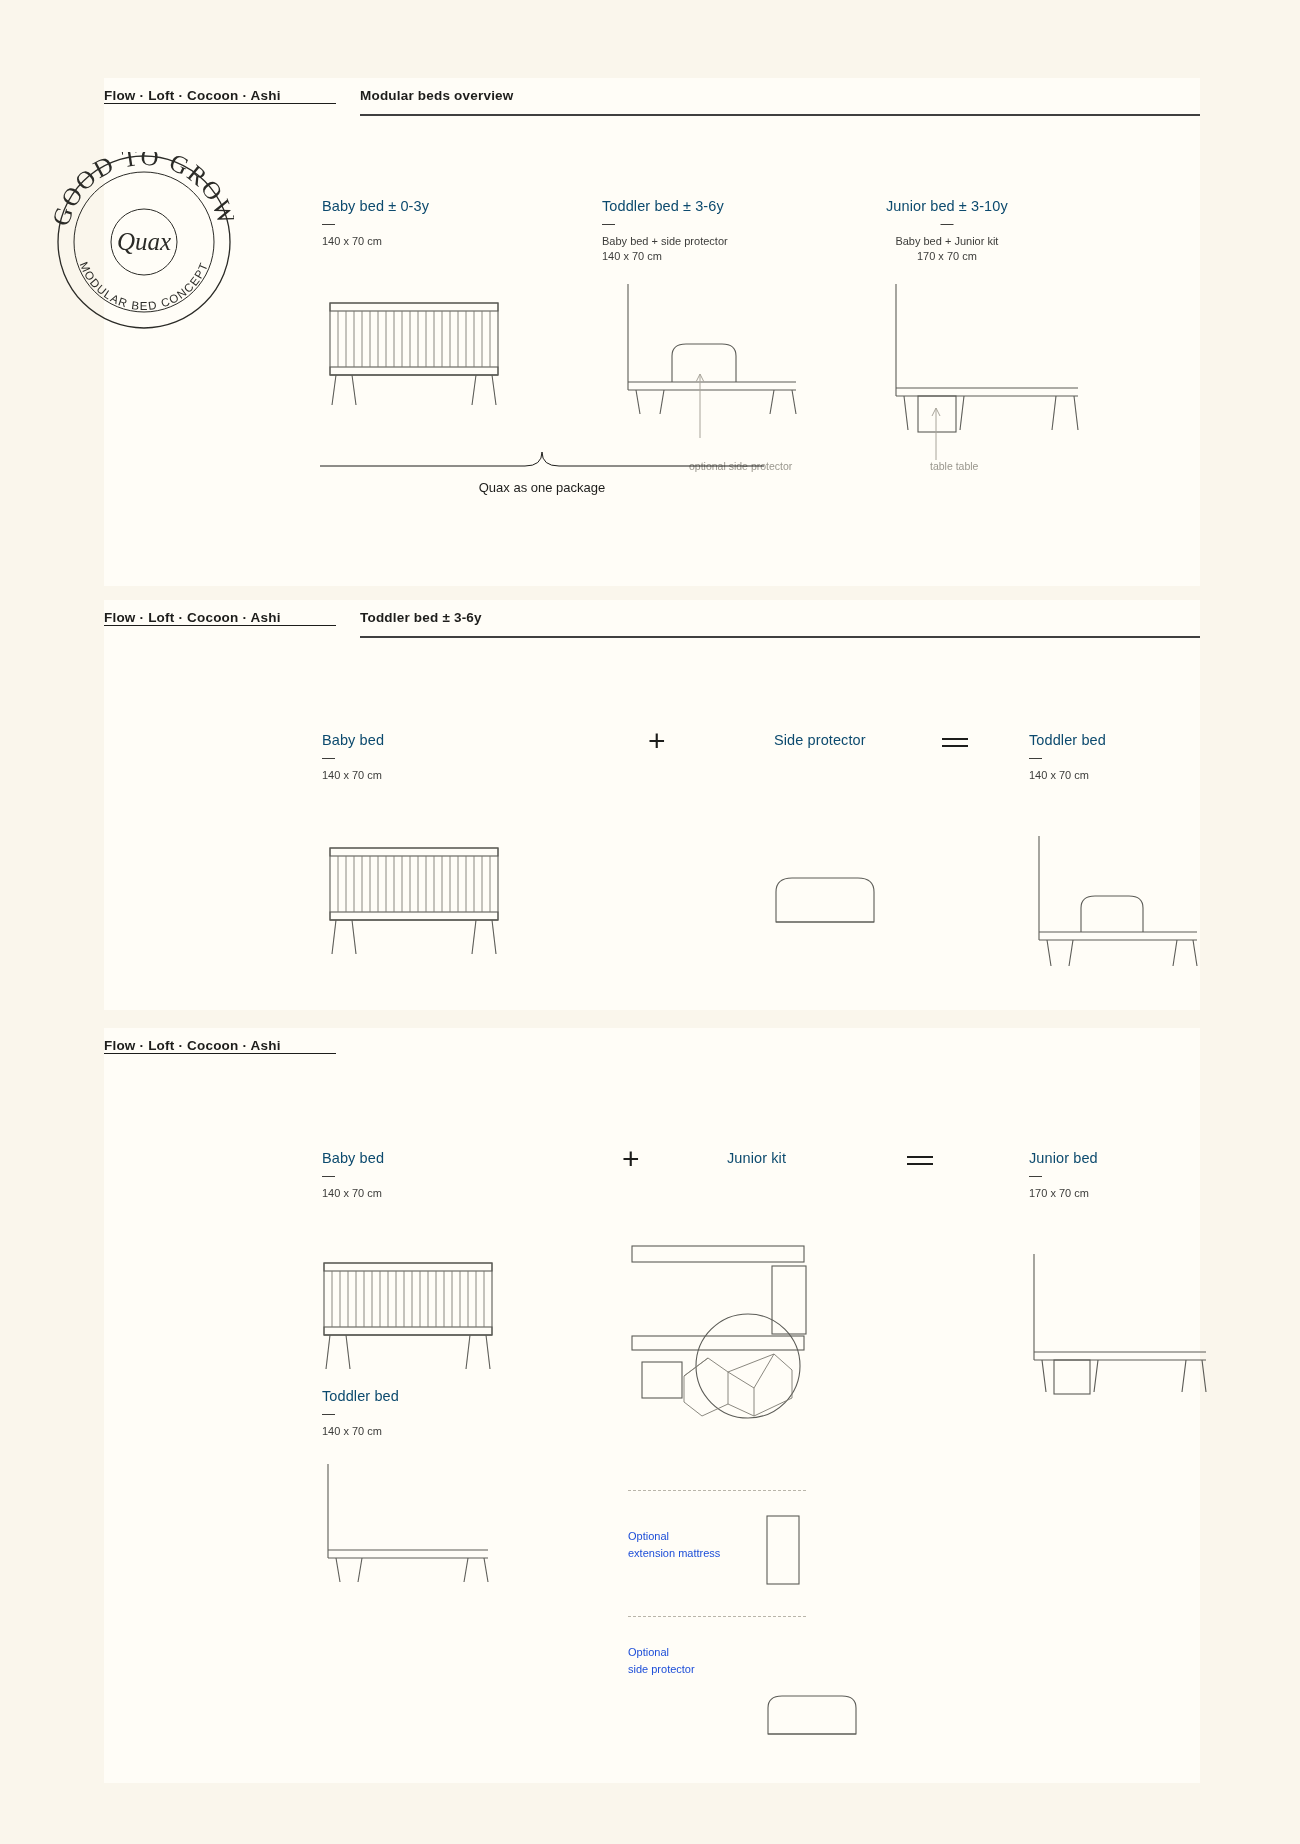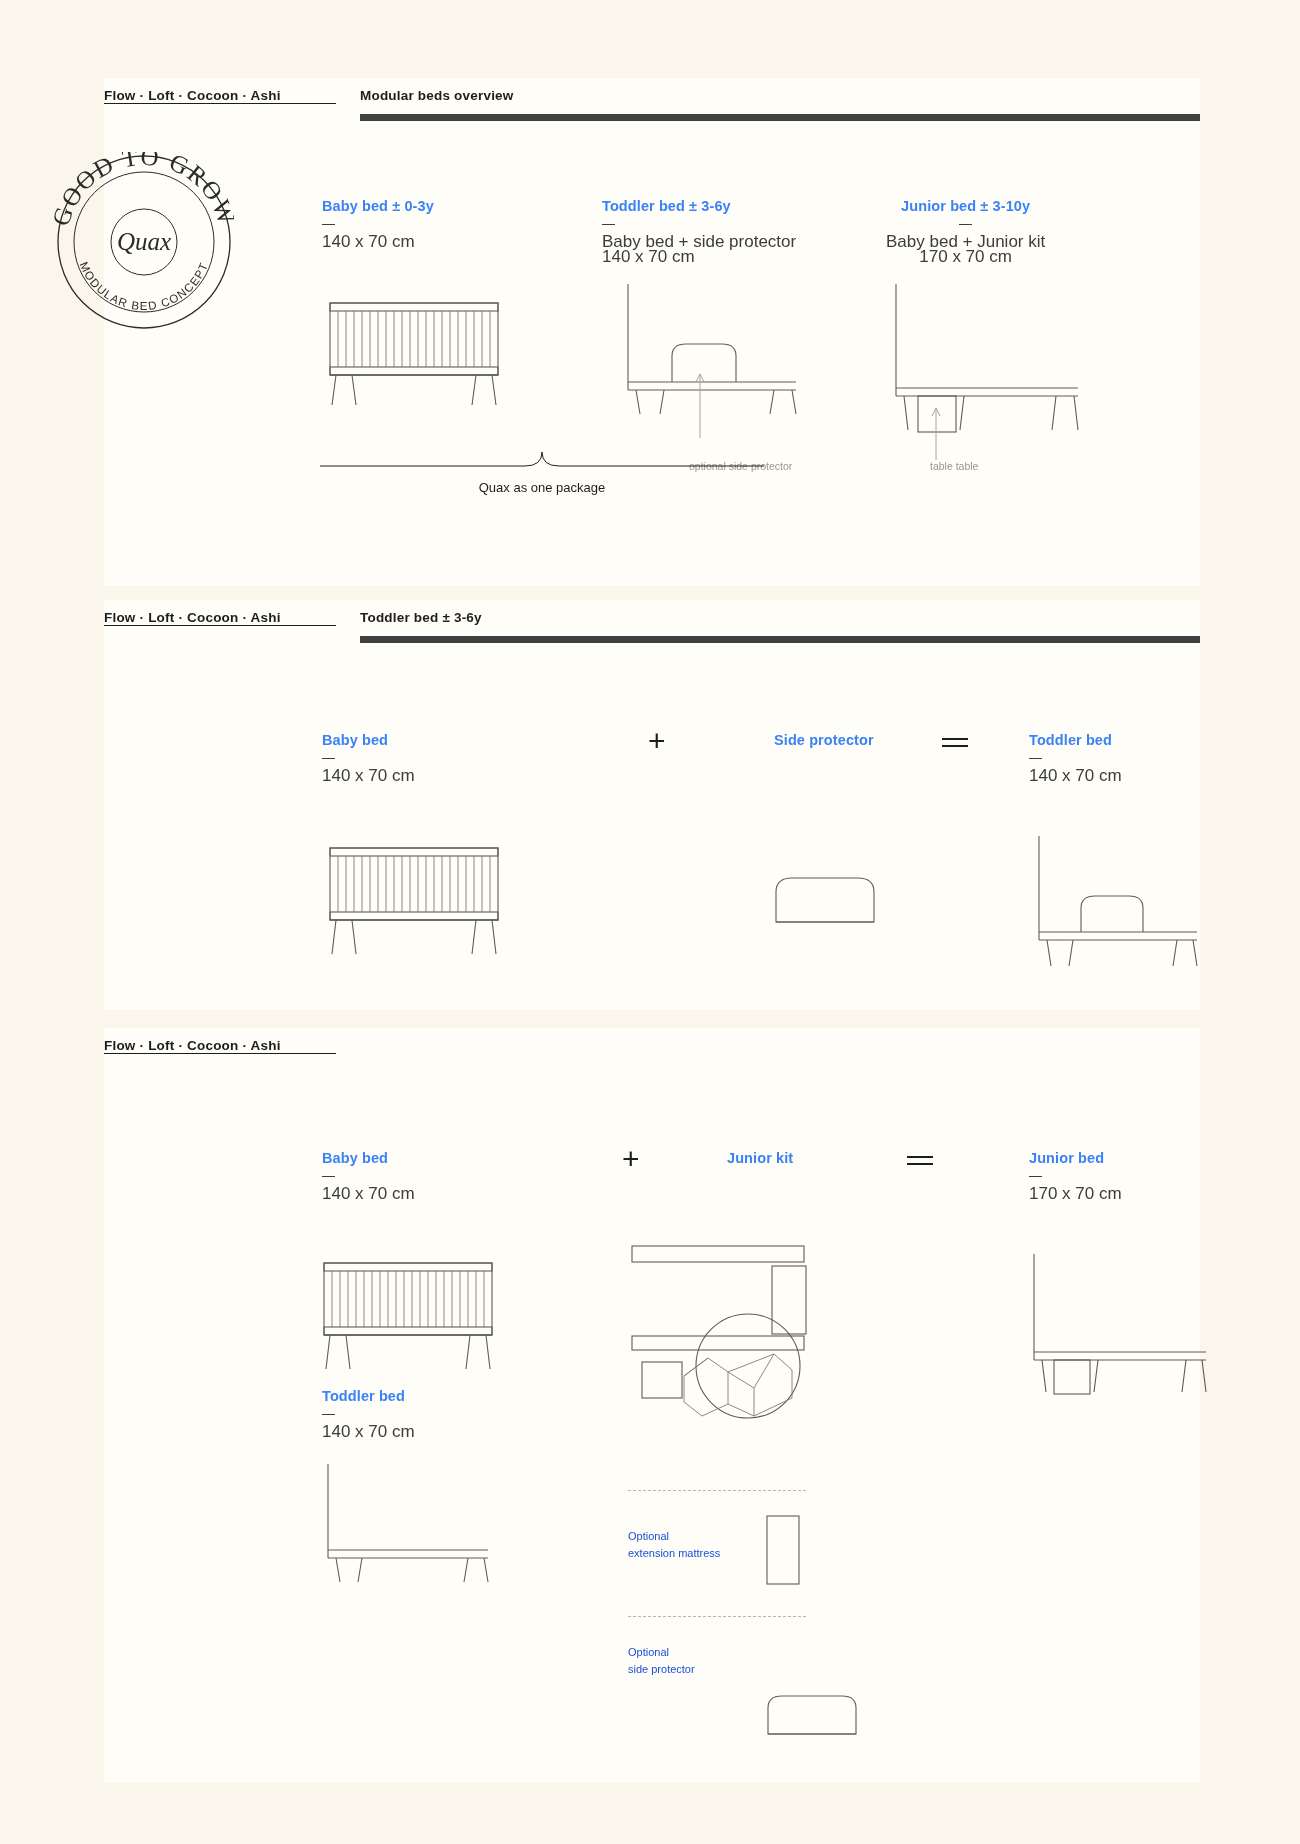--- a/index.html
+++ b/index.html
@@ -63,40 +63,39 @@
   }
   .hdr-right {
     position: absolute;
     left: 256px;
     top: 10px;
     width: 840px;
     font-size: 13.5px;
     font-weight: bold;
     letter-spacing: 0.2px;
     padding-bottom: 11px;
-    border-bottom: 7px solid #404040;
+    border-bottom: 2px solid #404040;
   }
 
   
   .col { position: absolute; }
   .col-title {
     font-size: 14.5px;
-    color: #3b82f6;
+    color: #0c4a6e;
     letter-spacing: 0.1px;
     white-space: nowrap;
-    font-weight: bold;
   }
   .col-dash {
     font-size: 13px;
     color: #1d1d1b;
     line-height: 14px;
     margin-top: 3px;
   }
   .col-sub {
-    font-size: 17px;
+    font-size: 11px;
     color: #3c3c3a;
     line-height: 15px;
     margin-top: 3px;
     white-space: nowrap;
   }
 
   .note-label {
     position: absolute;
     font-size: 10.5px;
     color: #9a978e;

